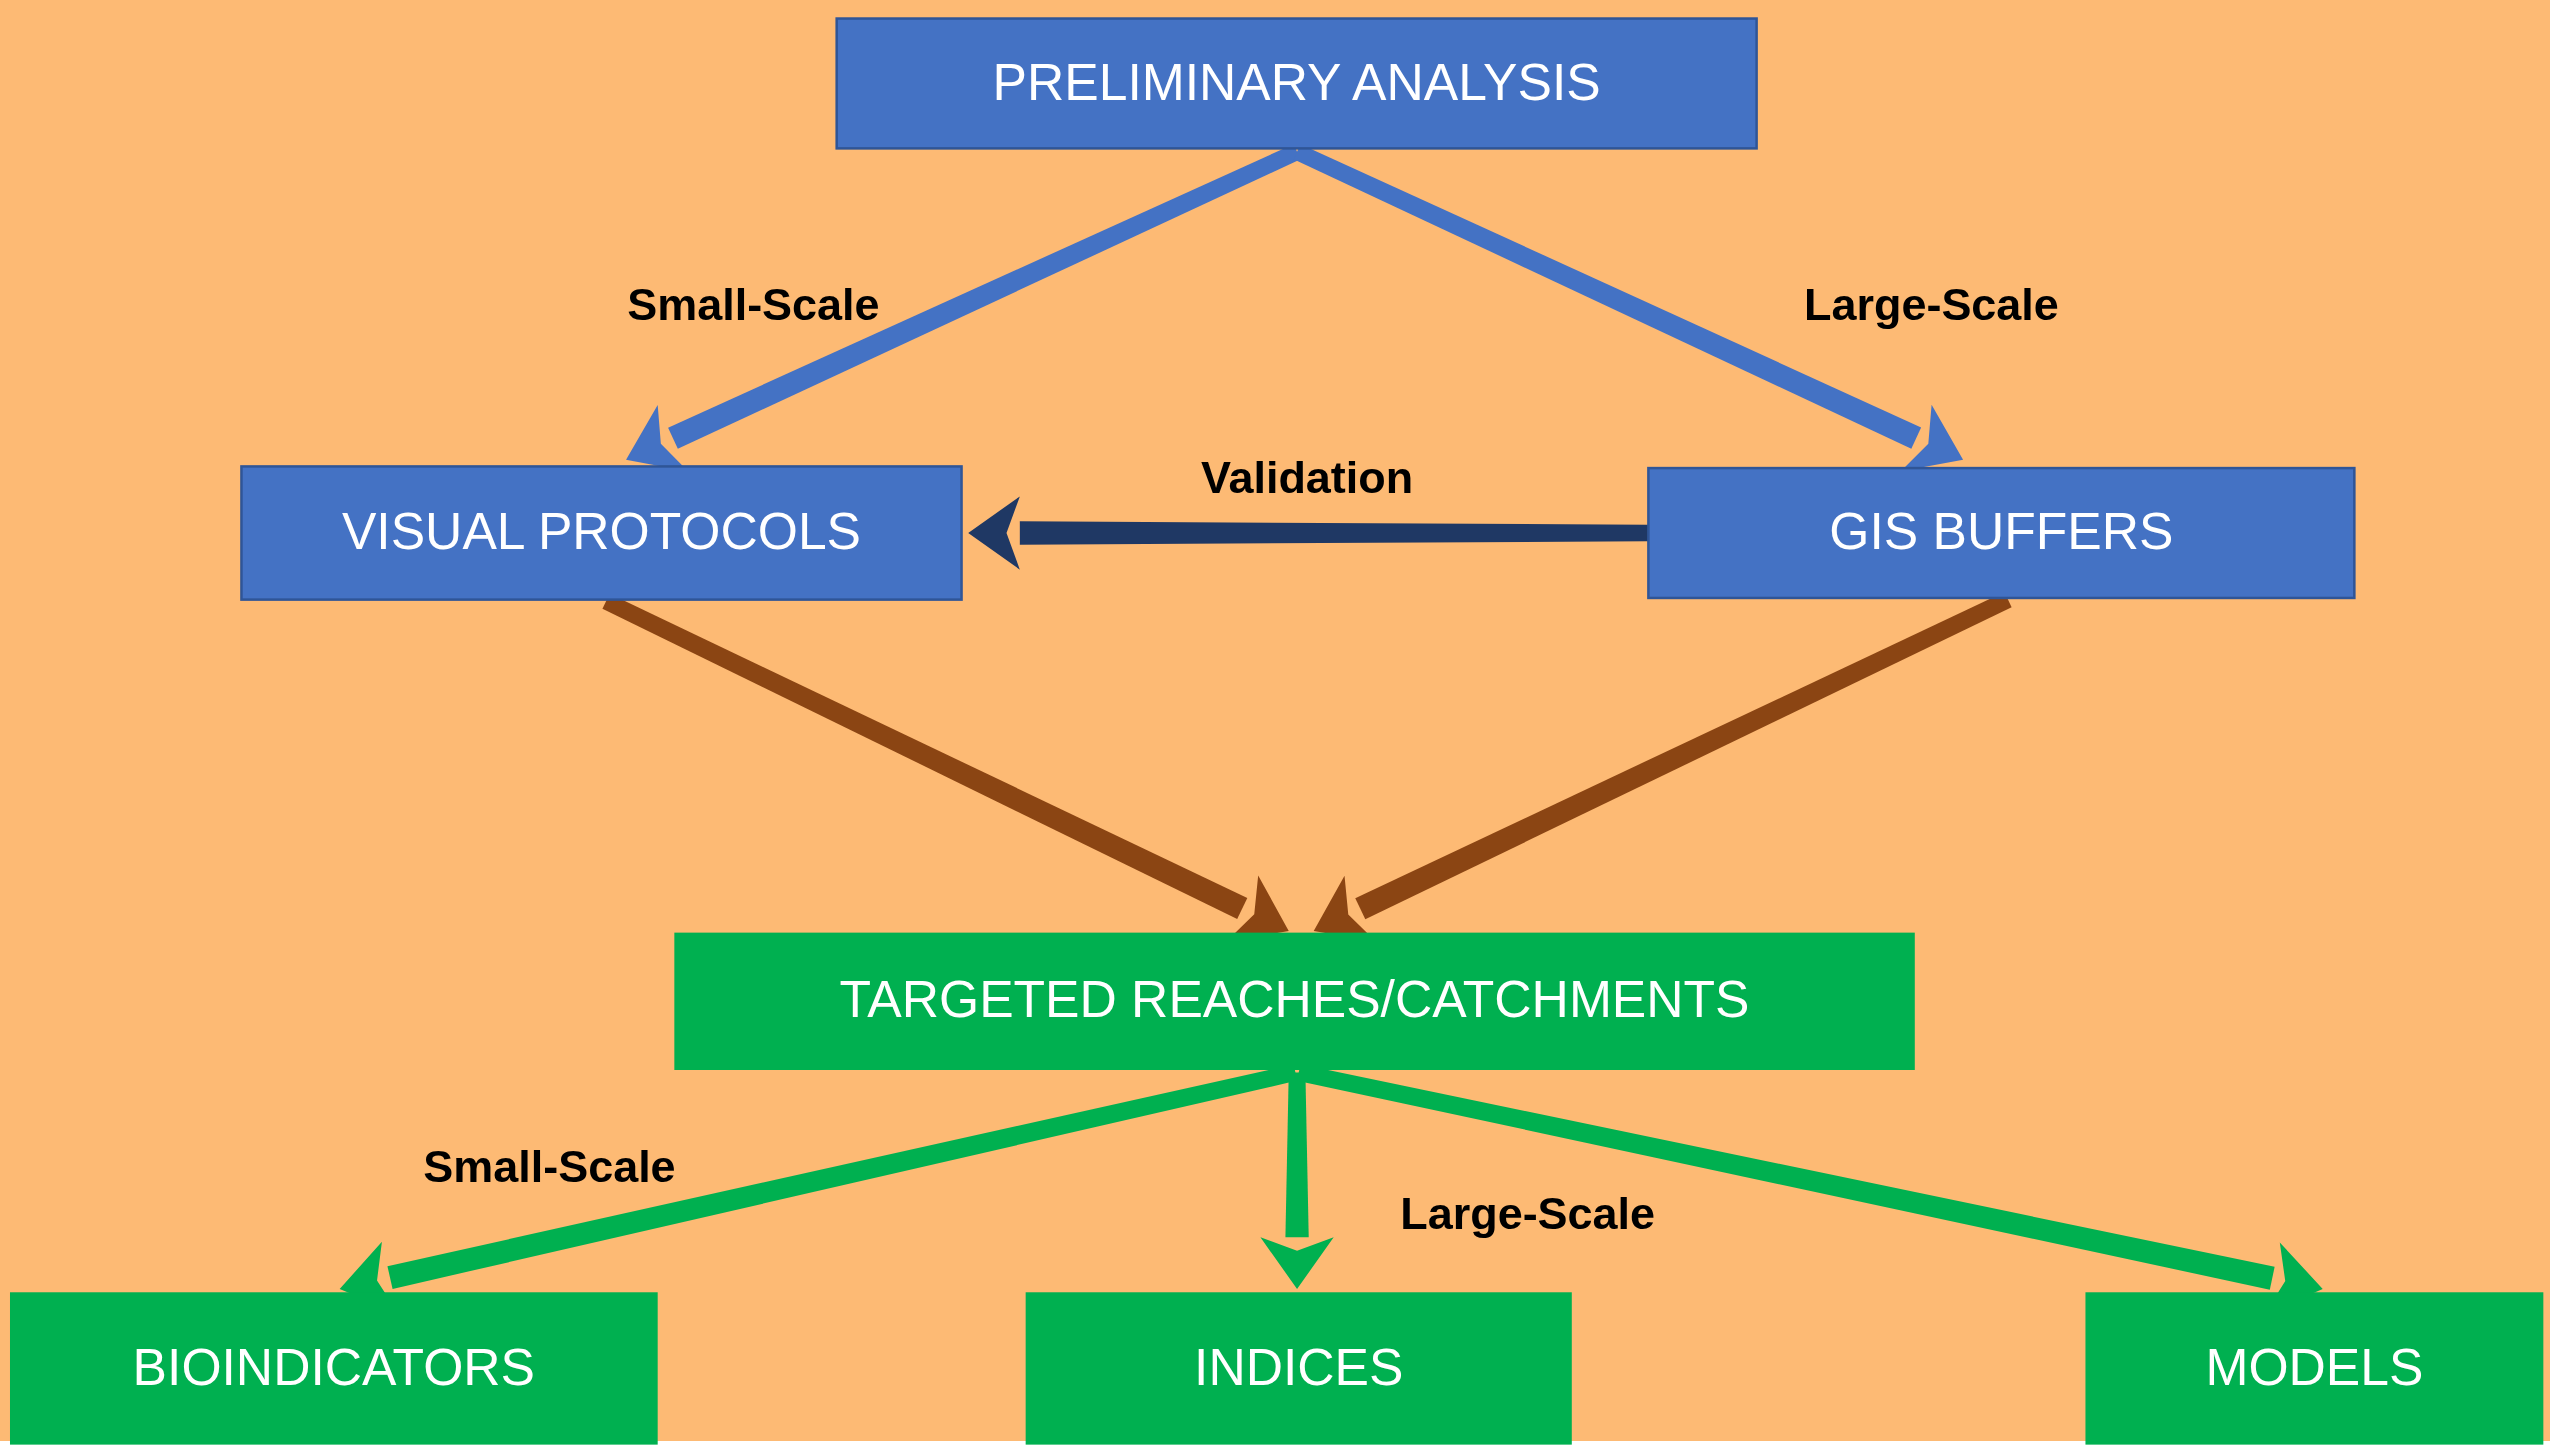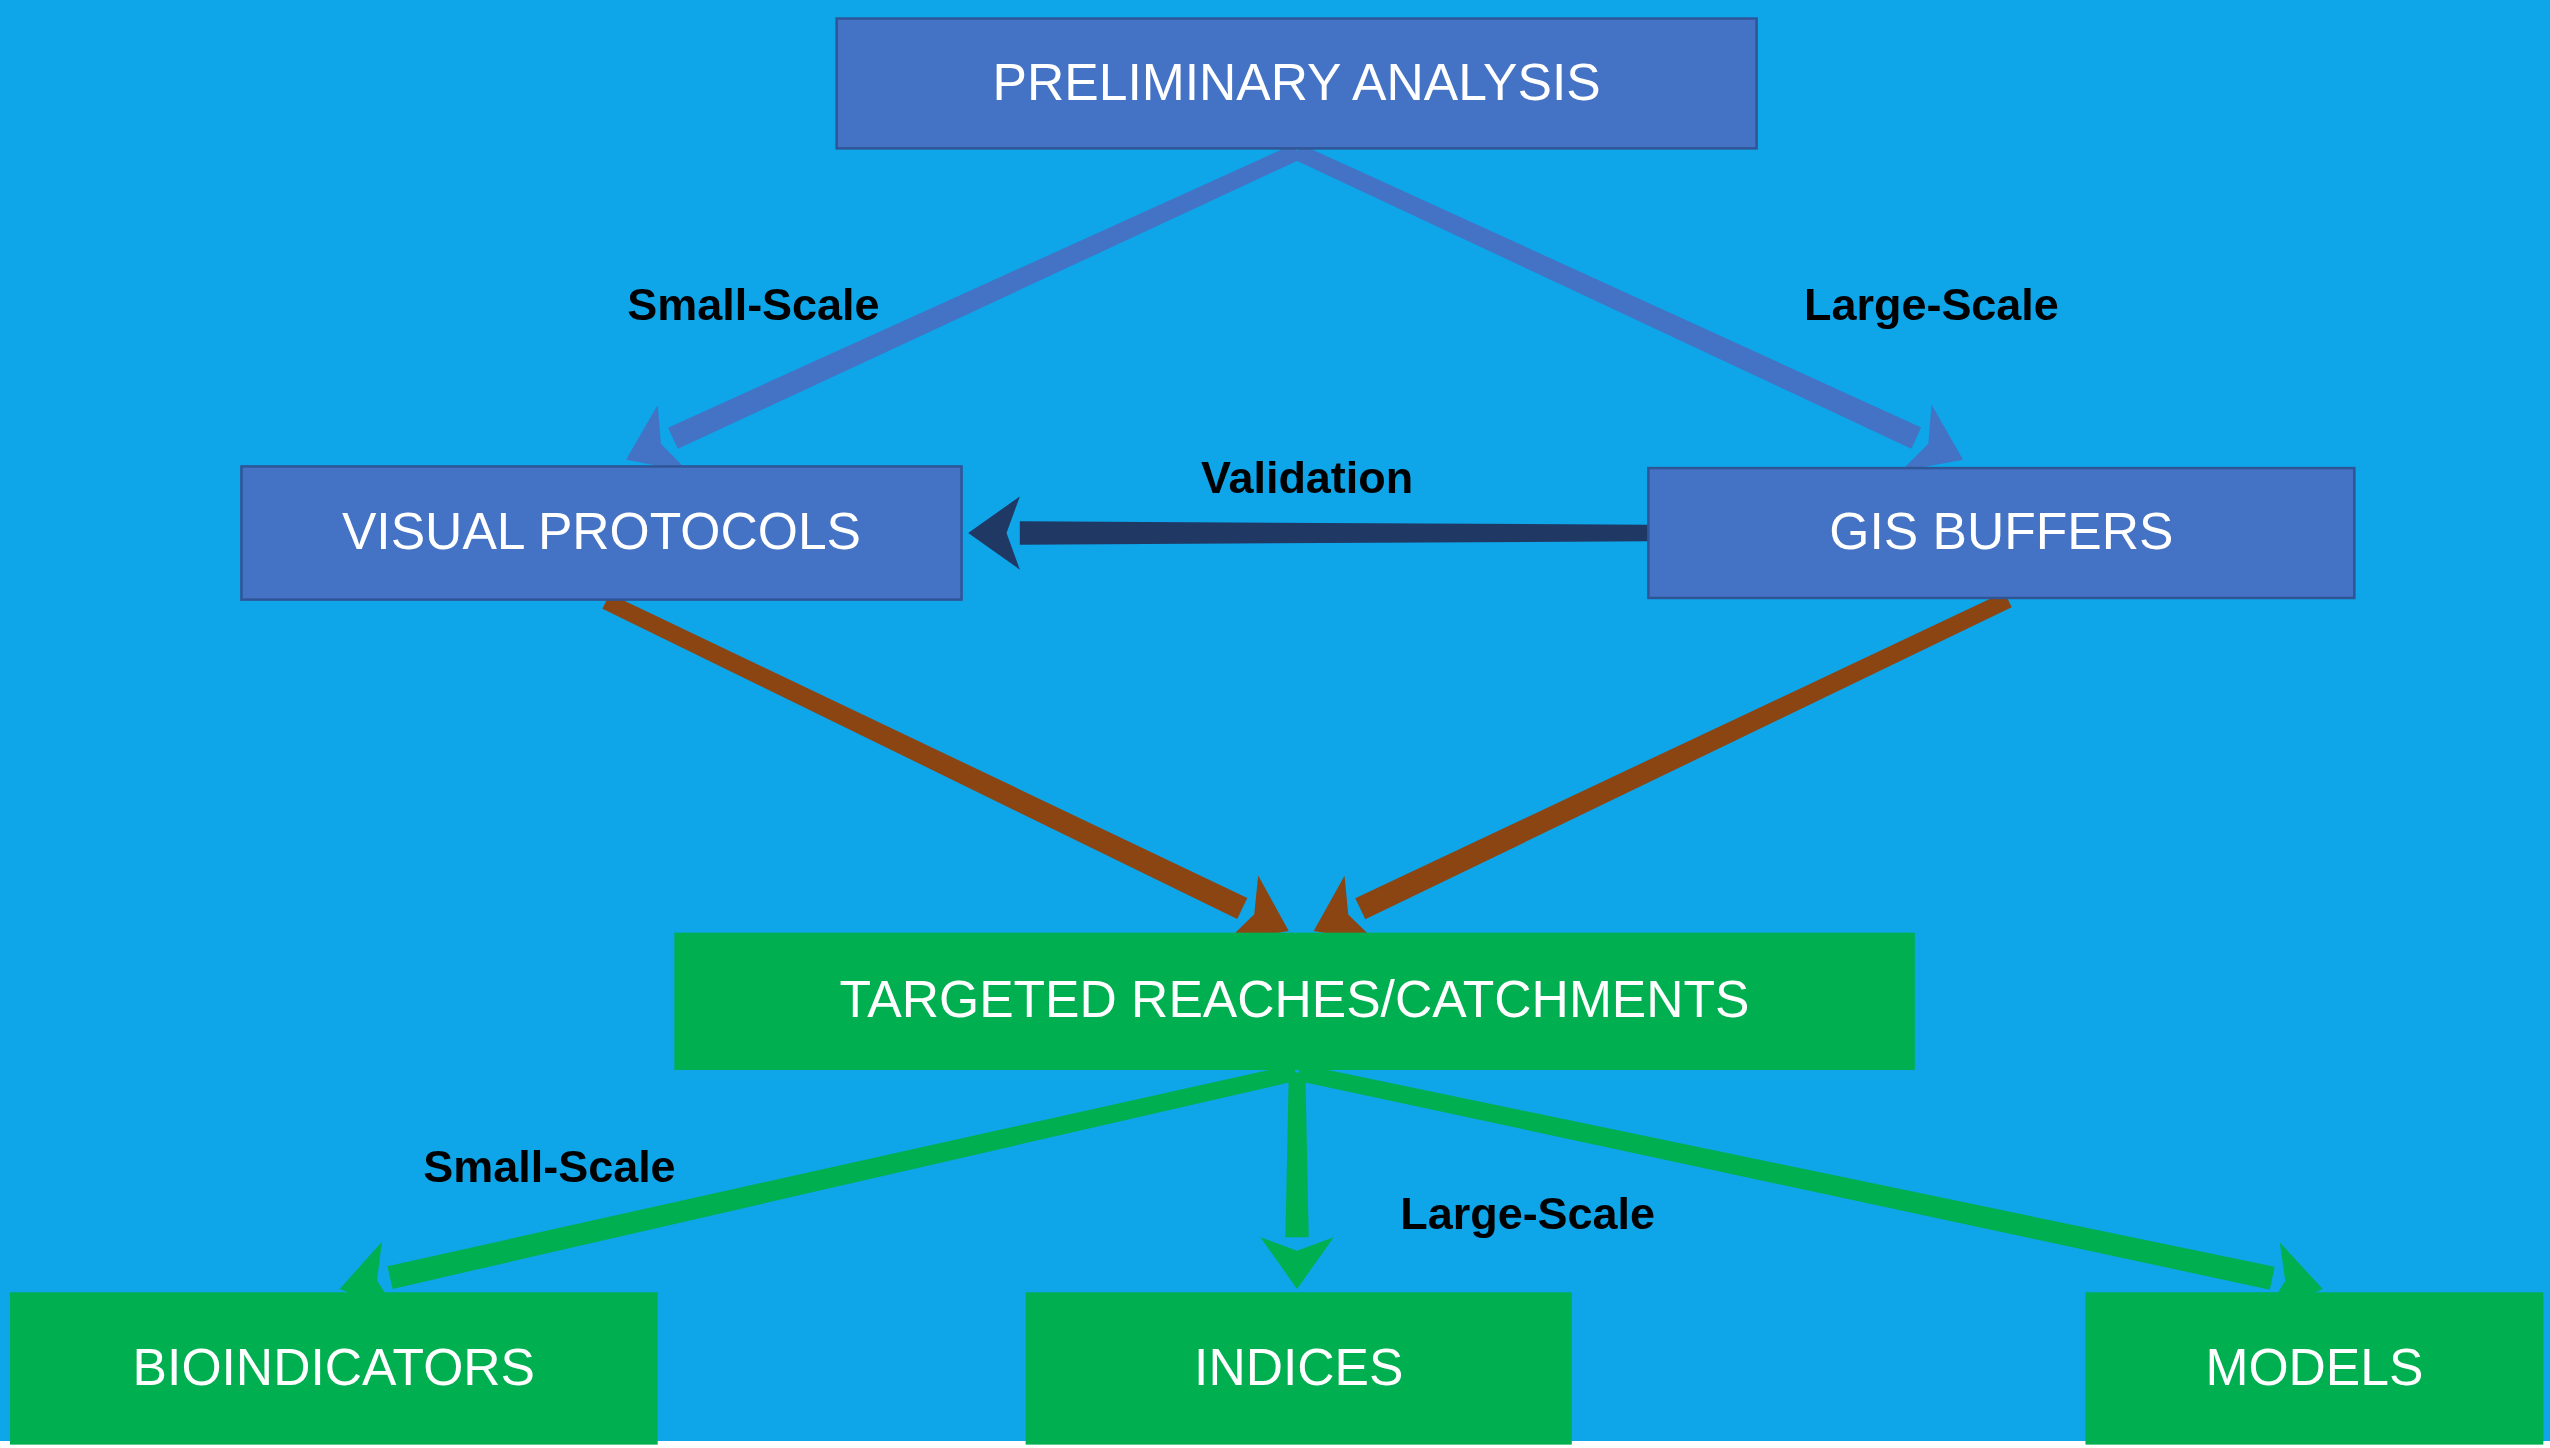--- a/index.html
+++ b/index.html
@@ -11,21 +11,21 @@
   body {
     width: 2550px;
     height: 1449px;
     overflow: hidden;
     font-family: "Liberation Sans", sans-serif;
   }
   #diagram-root {
     position: relative;
     width: 2550px;
     height: 1441px;
-    background: #0ea5e9;
+    background: #fdba74;
   }
   svg#flow-svg {
     position: absolute;
     top: 0;
     left: 0;
     width: 2550px;
     height: 1449px;
   }
   .node-label {
     font-family: "Liberation Sans", sans-serif;

